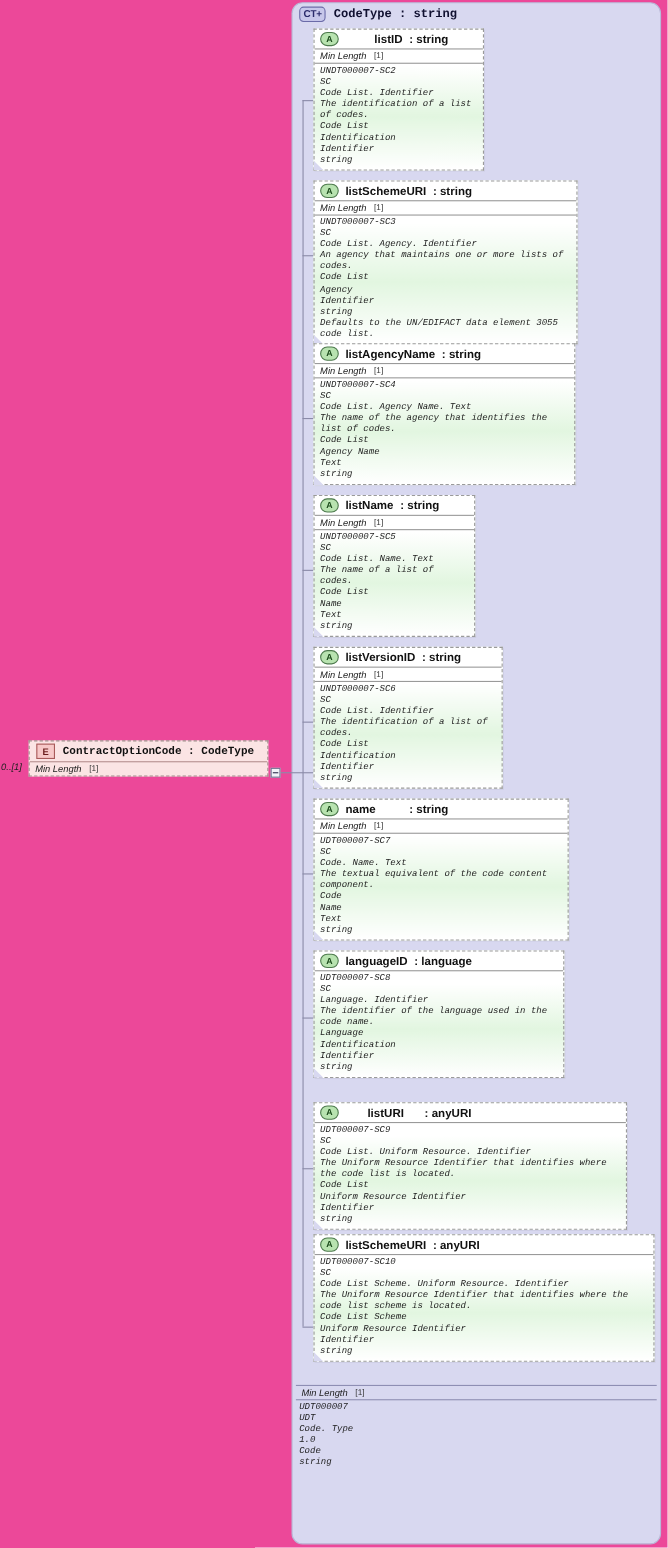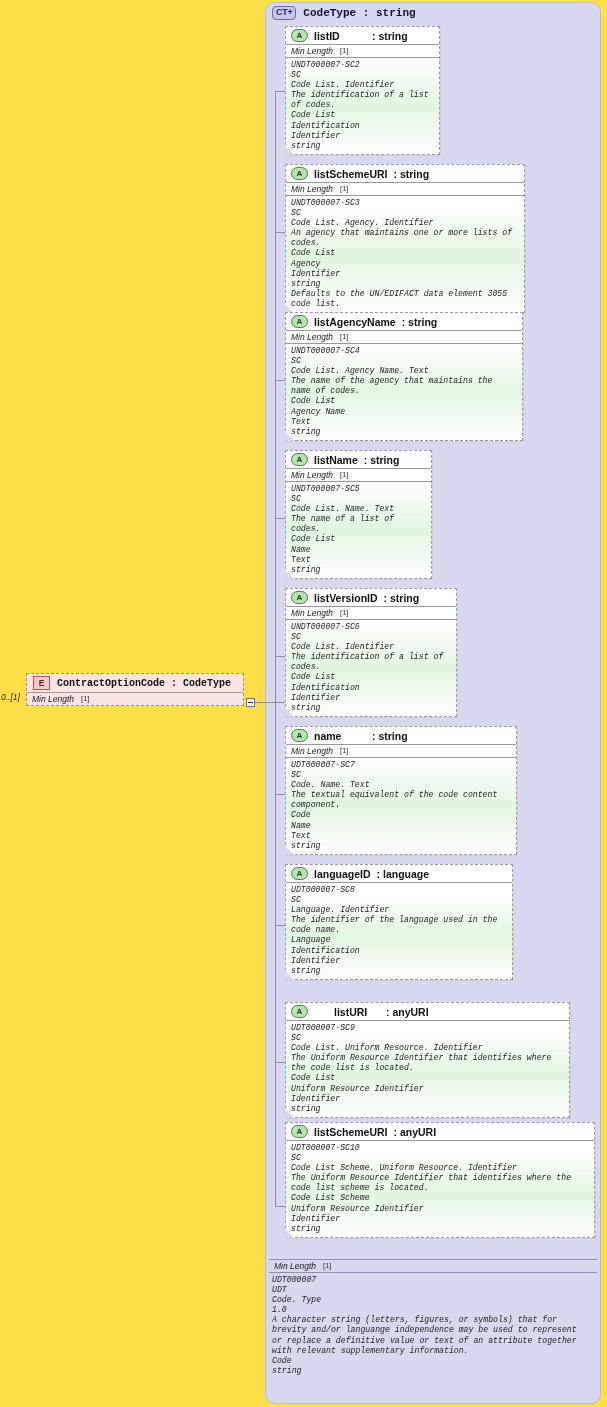--- a/index.html
+++ b/index.html
@@ -5,21 +5,21 @@
   html,body{margin:0;padding:0;background:#ffffff;}
   body{
     font-family:"Liberation Sans", sans-serif;
     -webkit-font-smoothing:antialiased;
   }
   #canvas{
     position:relative;
     width:607px;
     height:1407px;
     overflow:hidden;
-    background:#fde047;
+    background:#ec4899;
   }
 
   
   .ct-box{
     position:absolute;
     left:265px; top:2px;
     width:336px; height:1402px;
     background:#d8d8f0;
     border:1px solid #b9b9d8;
     border-radius:10px;
@@ -109,21 +109,21 @@
     color:#101010;
     white-space:nowrap;
   }
   .a-type{
     font-family:"Liberation Sans", sans-serif;
     font-size:10.5px;
     font-weight:bold;
     color:#101010;
     white-space:nowrap;
   }
-  .a-name.pad-listid{ min-width:52px; display:inline-block;}
+  .a-name.pad-listid{ min-width:52px; display:inline-block;text-align:right;}
   .a-name.pad-name{ min-width:52px; display:inline-block;}
   .a-name.pad-listuri{ min-width:46px; display:inline-block;margin-left:20px;}
 
   .facet-row{
     border-top:1px solid #9a9a9a;
     padding:1px 6px 1px 5px;
     font-size:8.5px;
     font-style:italic;
     color:#1a1a1a;
     white-space:nowrap;
@@ -306,21 +306,21 @@
       <span class="a-name">listAgencyName</span>
       <span class="a-type">: string</span>
     </div>
     <div class="facet-row">
       <span>Min Length</span><span class="card">[1]</span>
     </div>
     <div class="doc-block">
       <div>UNDT000007-SC4</div>
       <div>SC</div>
       <div>Code List. Agency Name. Text</div>
-      <div>The name of the agency that maintains the name of codes.</div>
+      <div>The name of the agency that identifies the list of codes.</div>
       <div>Code List</div>
       <div>Agency Name</div>
       <div>Text</div>
       <div>string</div>
     </div>
   </div>
 
   <div class="attr-box" style="left:285px; top:450px; width:147px;">
     <div class="attr-head">
       <span class="a-icon">A</span>
@@ -440,21 +440,20 @@
 
   <div class="ct-footer">
     <div class="facet-row">
       <span>Min Length</span><span class="card">[1]</span>
     </div>
     <div class="doc-block">
       <div>UDT000007</div>
       <div>UDT</div>
       <div>Code. Type</div>
       <div>1.0</div>
-      <div>A character string (letters, figures, or symbols) that for brevity and/or languange independence may be used to represent or replace a definitive value or text of an attribute together with relevant supplementary information.</div>
       <div>Code</div>
       <div>string</div>
     </div>
   </div>
 
   <div class="cardinality">0..[1]</div>
 
   <div class="elem-box">
     <div class="elem-head">
       <span class="e-icon">E</span>

